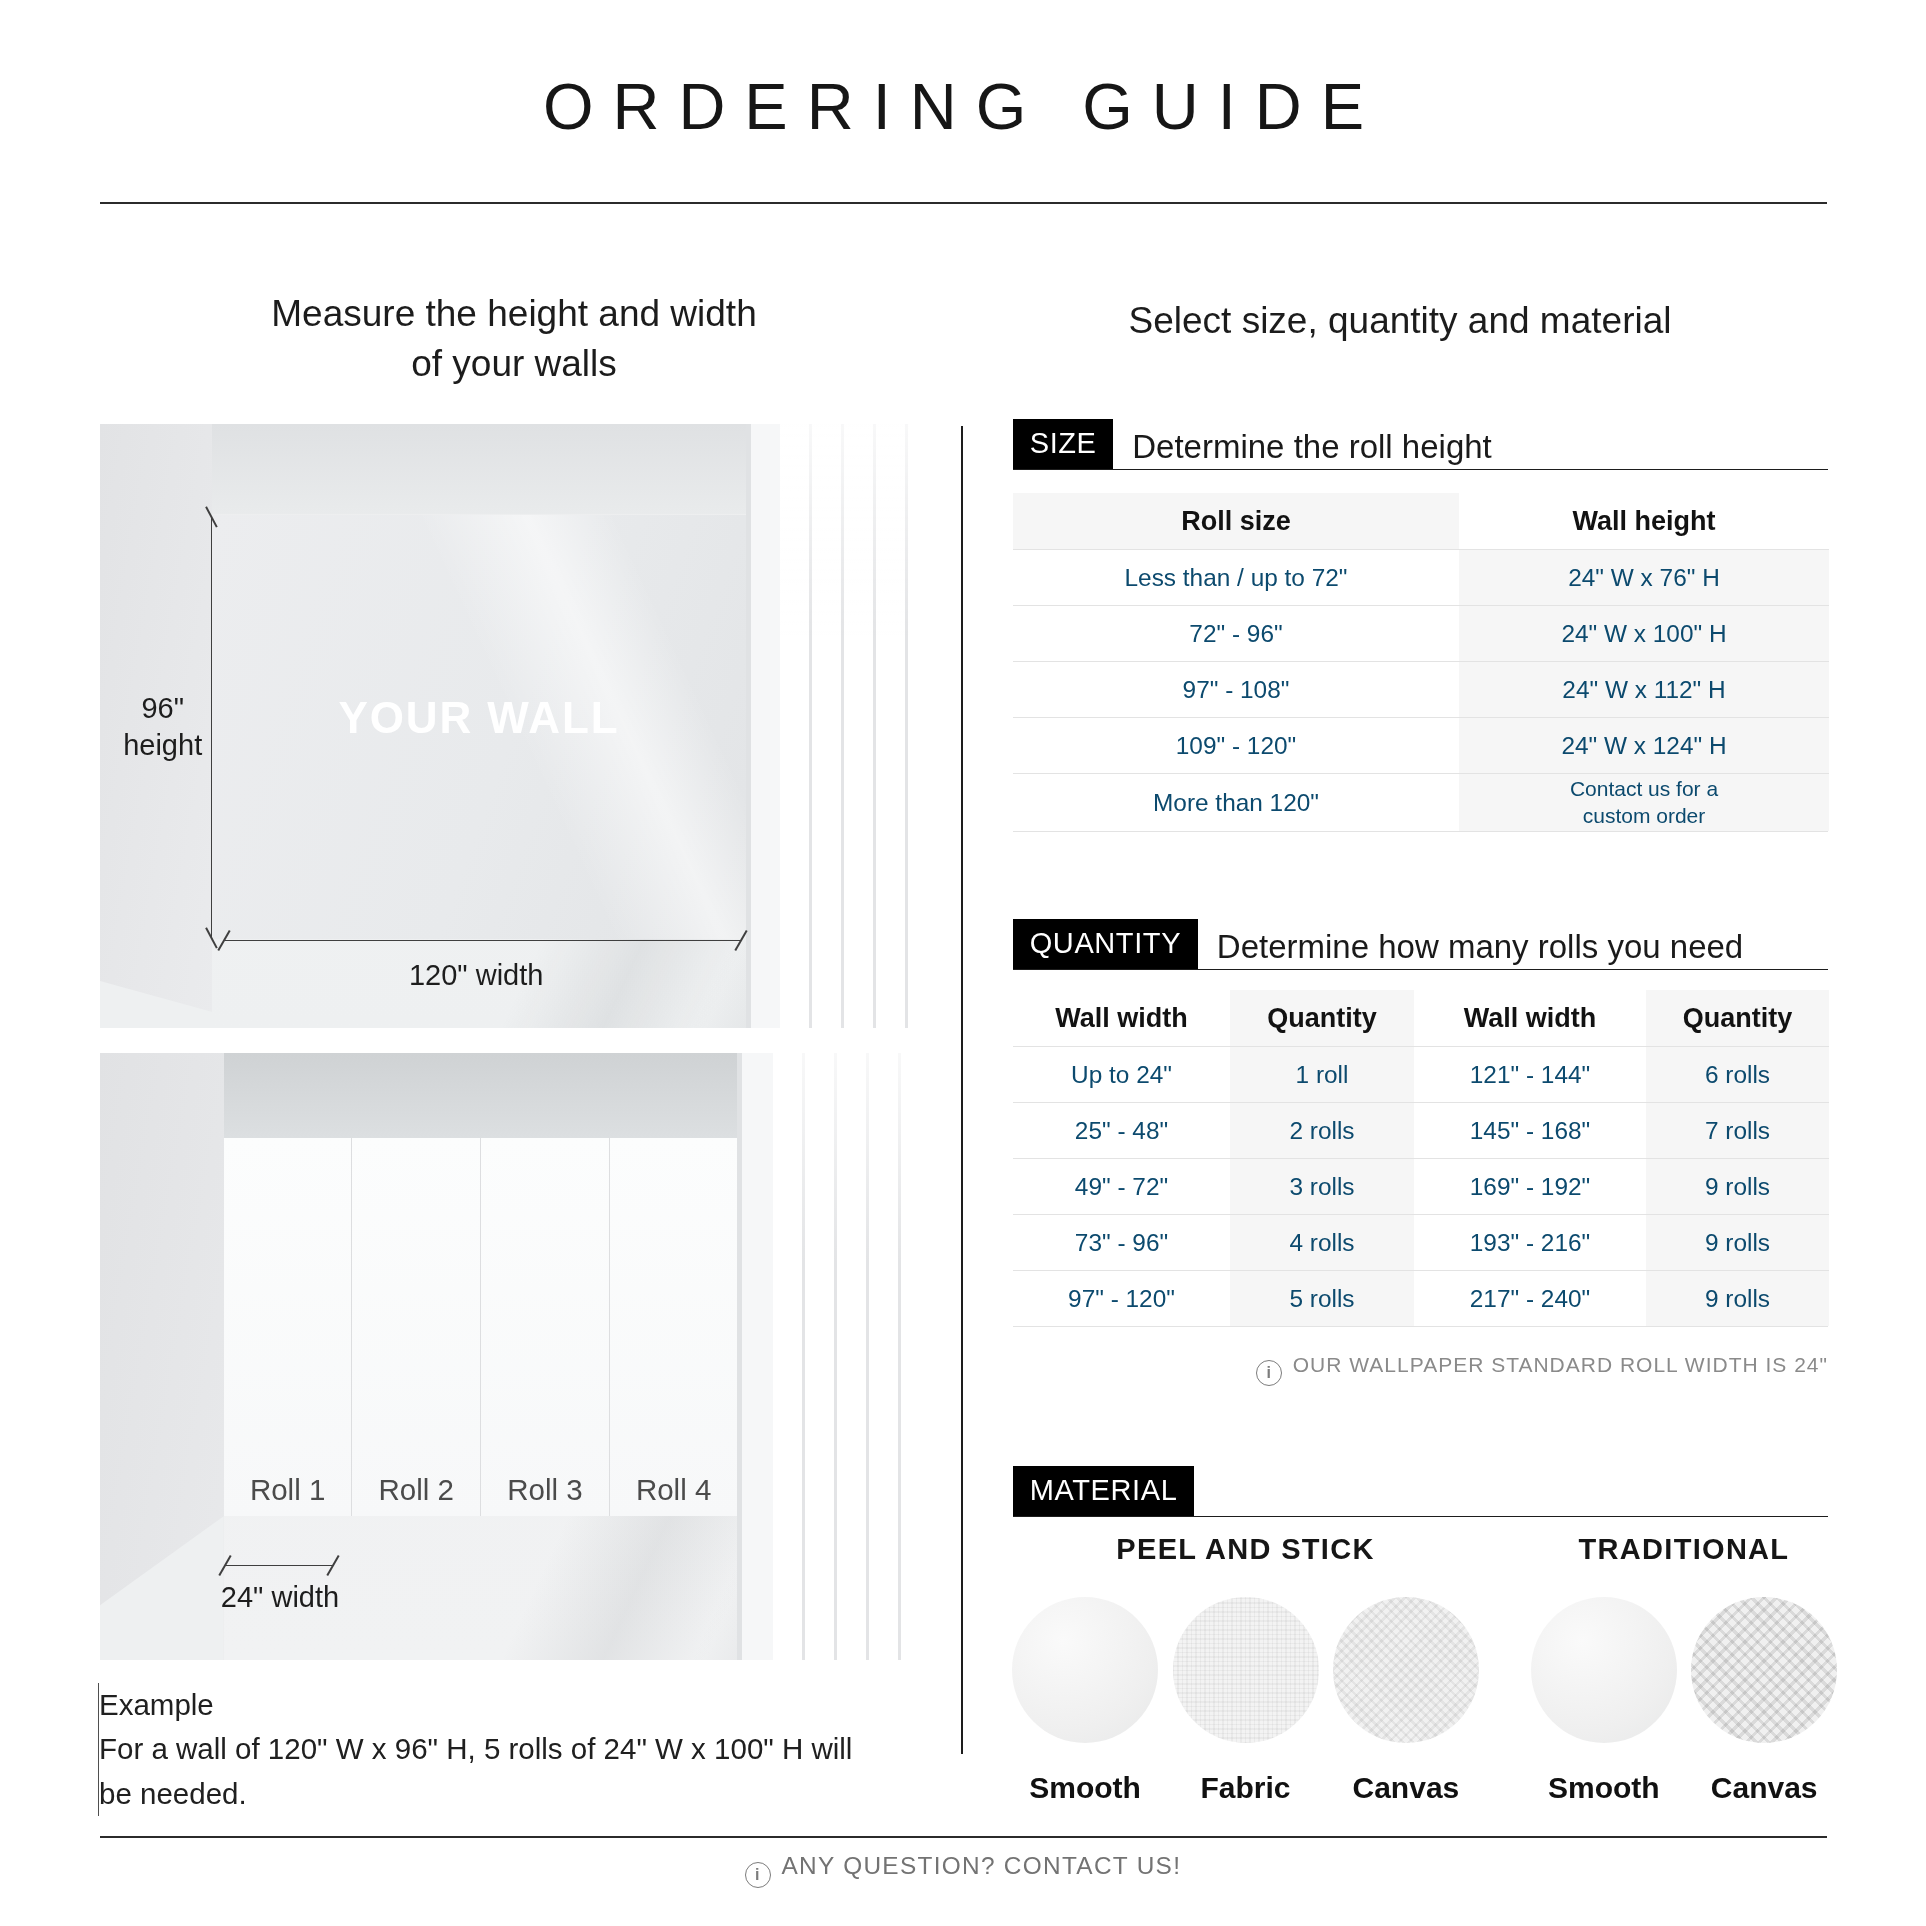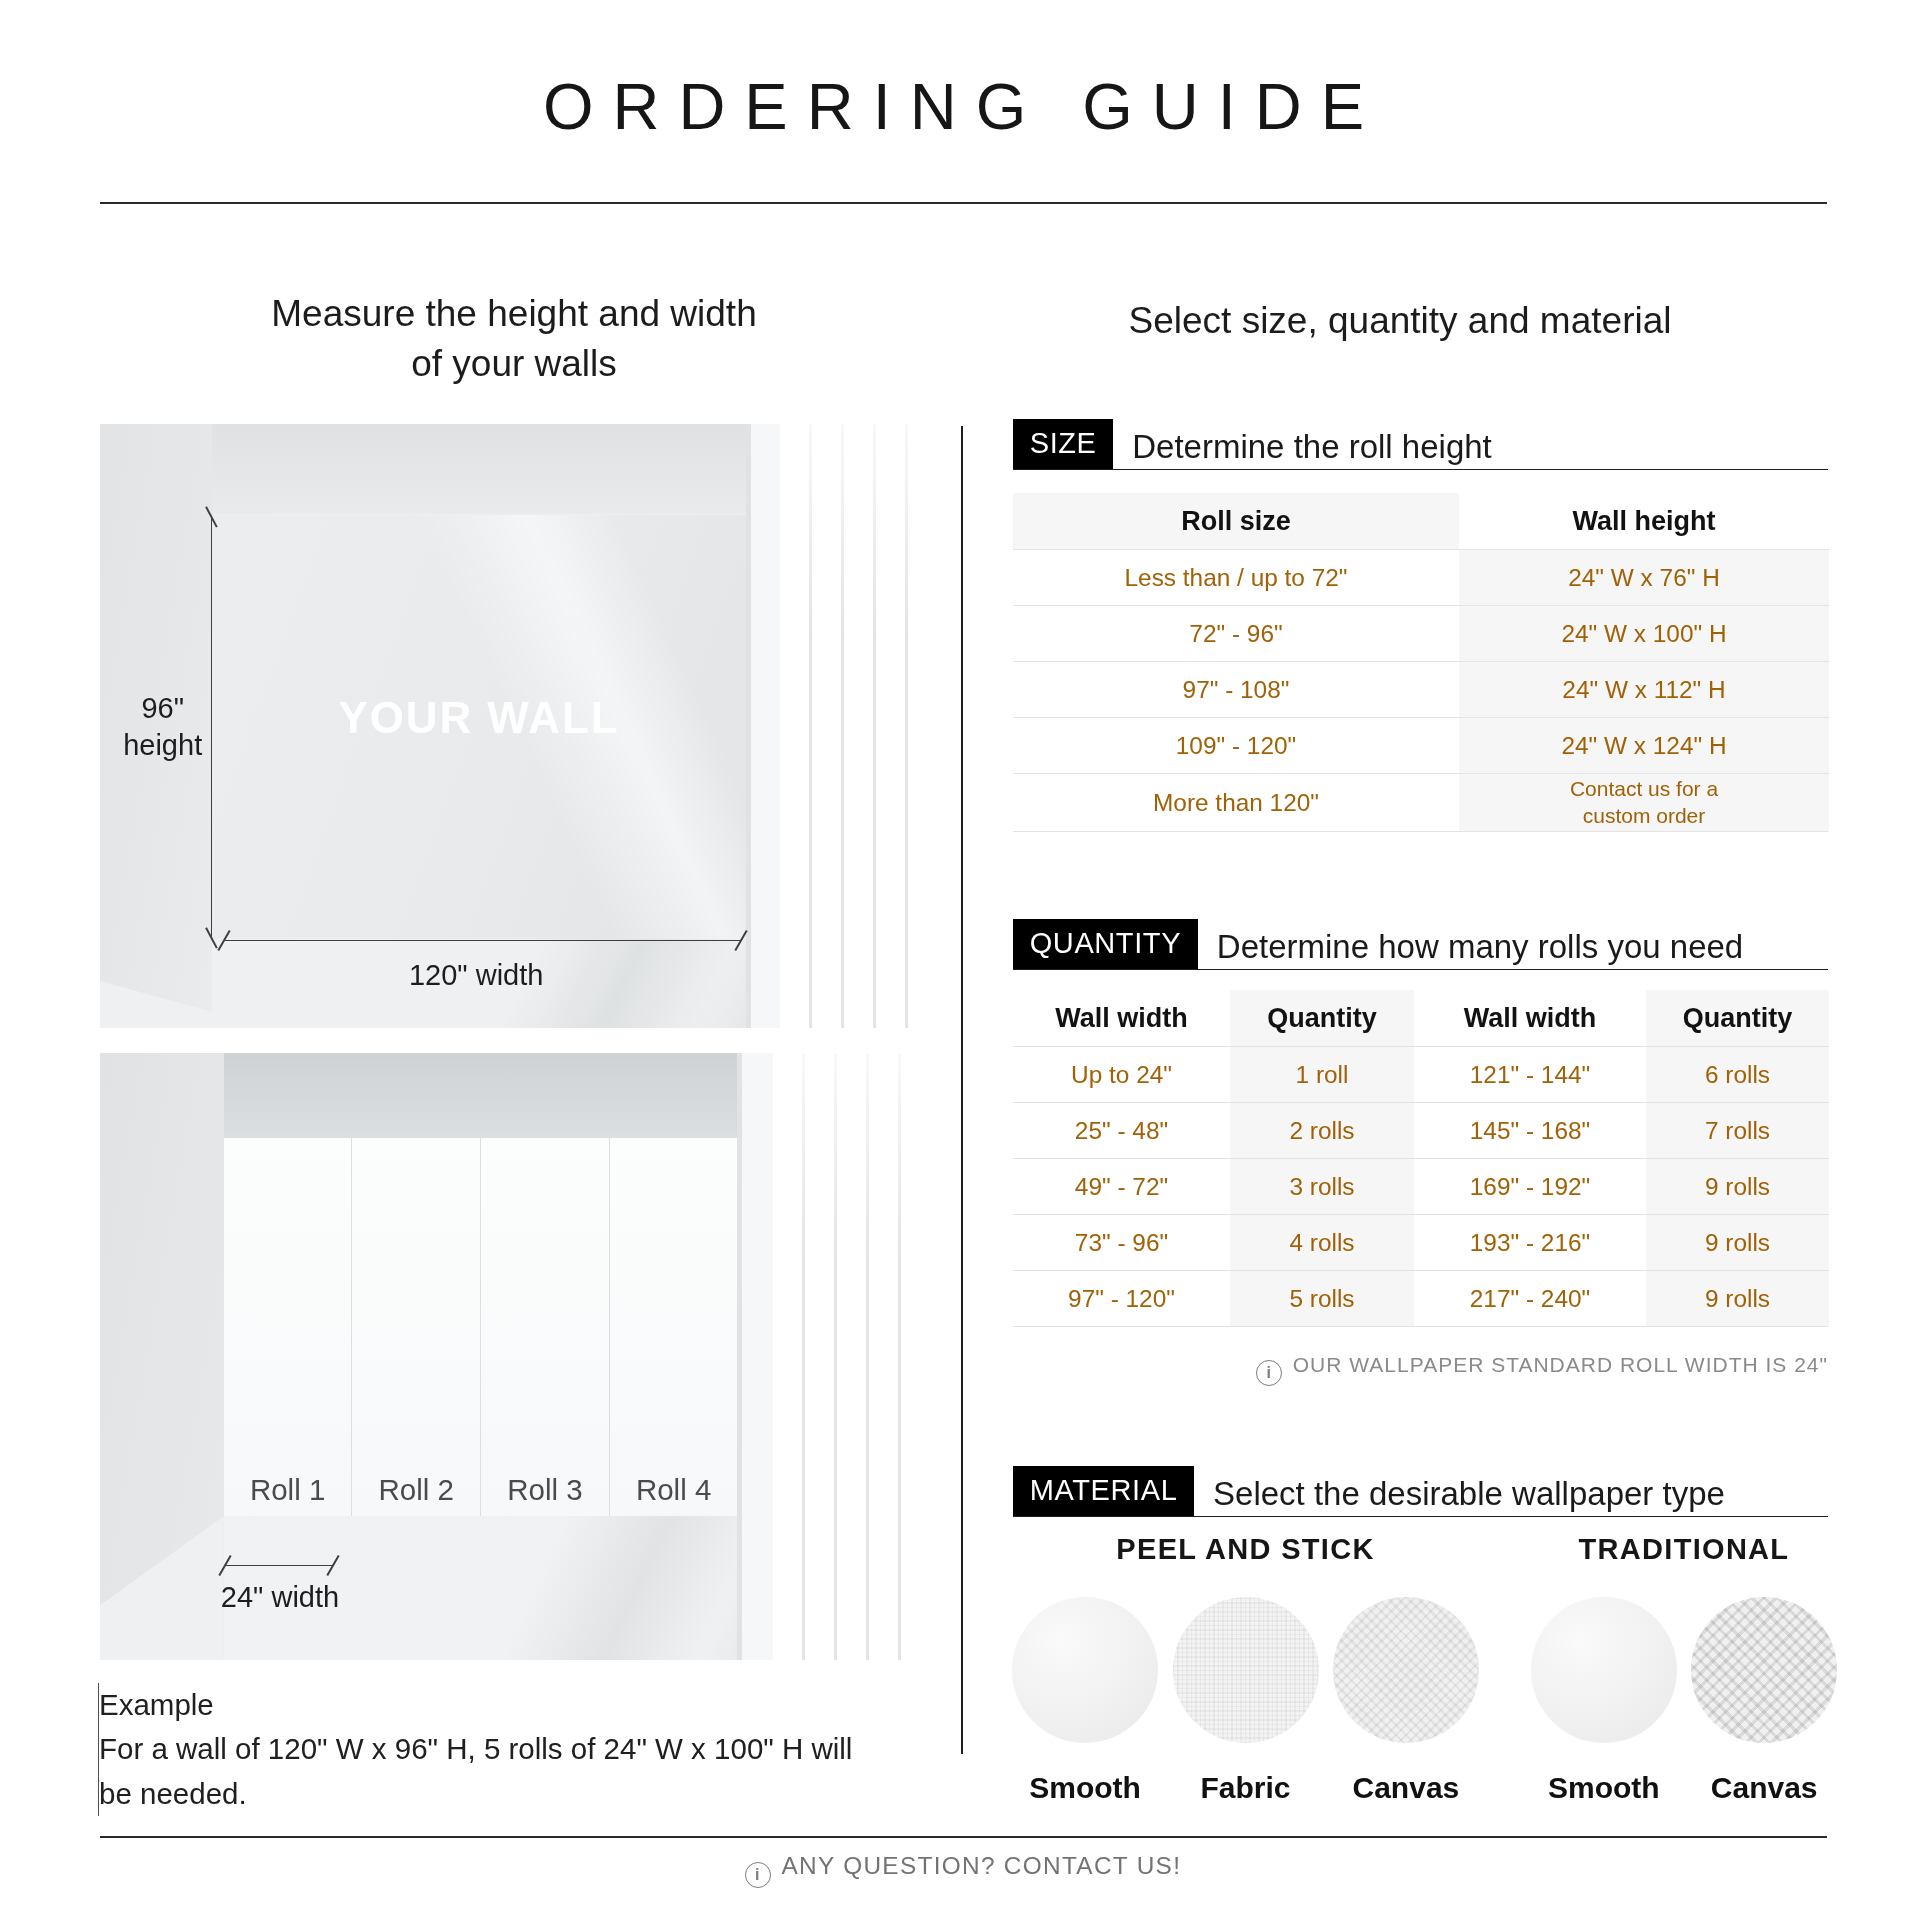--- a/index.html
+++ b/index.html
@@ -102,21 +102,21 @@
   .sec-head{display:flex;align-items:center;border-bottom:1.9px solid #1d1d1d;}
   .badge{background:#000000;color:#ffffff;font-size:29px;padding:7.7px 16.7px 9px;
     letter-spacing:0.6px;}
   .sec-title{font-size:33px;color:#1a1a1a;margin-left:19px;padding-bottom:2.6px;margin-top:8px;}
 
   .tbl{display:grid;border-bottom:1.3px solid #e3e3e3;}
   .tbl-size{top:493px;grid-template-columns:446px 370px;grid-template-rows:56px 56px 56px 56px 56px 58px;}
   .tbl-qty{top:990px;grid-template-columns:217px 184px 232px 183px;grid-template-rows:56px 56px 56px 56px 56px 56px;}
   .cell{display:flex;align-items:center;justify-content:center;text-align:center;}
   .th{font-size:27px;font-weight:bold;color:#121212;}
-  .td{font-size:24.4px;color:#a16207;border-top:1.3px solid #e3e3e3;}
+  .td{font-size:24.4px;color:#0c4a6e;border-top:1.3px solid #e3e3e3;}
   .td-small{font-size:21px;line-height:1.25;flex-direction:column;}
   .shade{background:#f6f6f6;}
 
   .qty-note{top:1353px;width:815px;text-align:right;font-size:21px;color:#8a8a8a;
     letter-spacing:1px;}
   .info-icon{display:inline-flex;align-items:center;justify-content:center;
     width:24.4px;height:24.4px;border:1.9px solid #7c7c7c;border-radius:50%;
     font-size:16px;color:#7c7c7c;font-weight:bold;margin-right:10.3px;vertical-align:-5.8px;}
 
   
@@ -283,21 +283,20 @@
   <div class="cell td">217" - 240"</div>
   <div class="cell td shade">9 rolls</div>
 </div>
 <div class="section qty-note">
   <span class="info-icon">i</span><span>OUR WALLPAPER STANDARD ROLL WIDTH IS 24"</span>
 </div>
 
 <div class="section" style="top:1466px;">
   <div class="sec-head">
     <span class="badge">MATERIAL</span>
-    <span class="sec-title">Select the desirable wallpaper type</span>
   </div>
 </div>
 <div class="section material-groups">
   <div class="mat-group mat-group-1">
     <div class="mat-group-name">PEEL AND STICK</div>
     <div class="swatch-row">
       <div class="swatch-col">
         <div class="swatch sw-smooth"></div>
         <div class="swatch-label">Smooth</div>
       </div>

